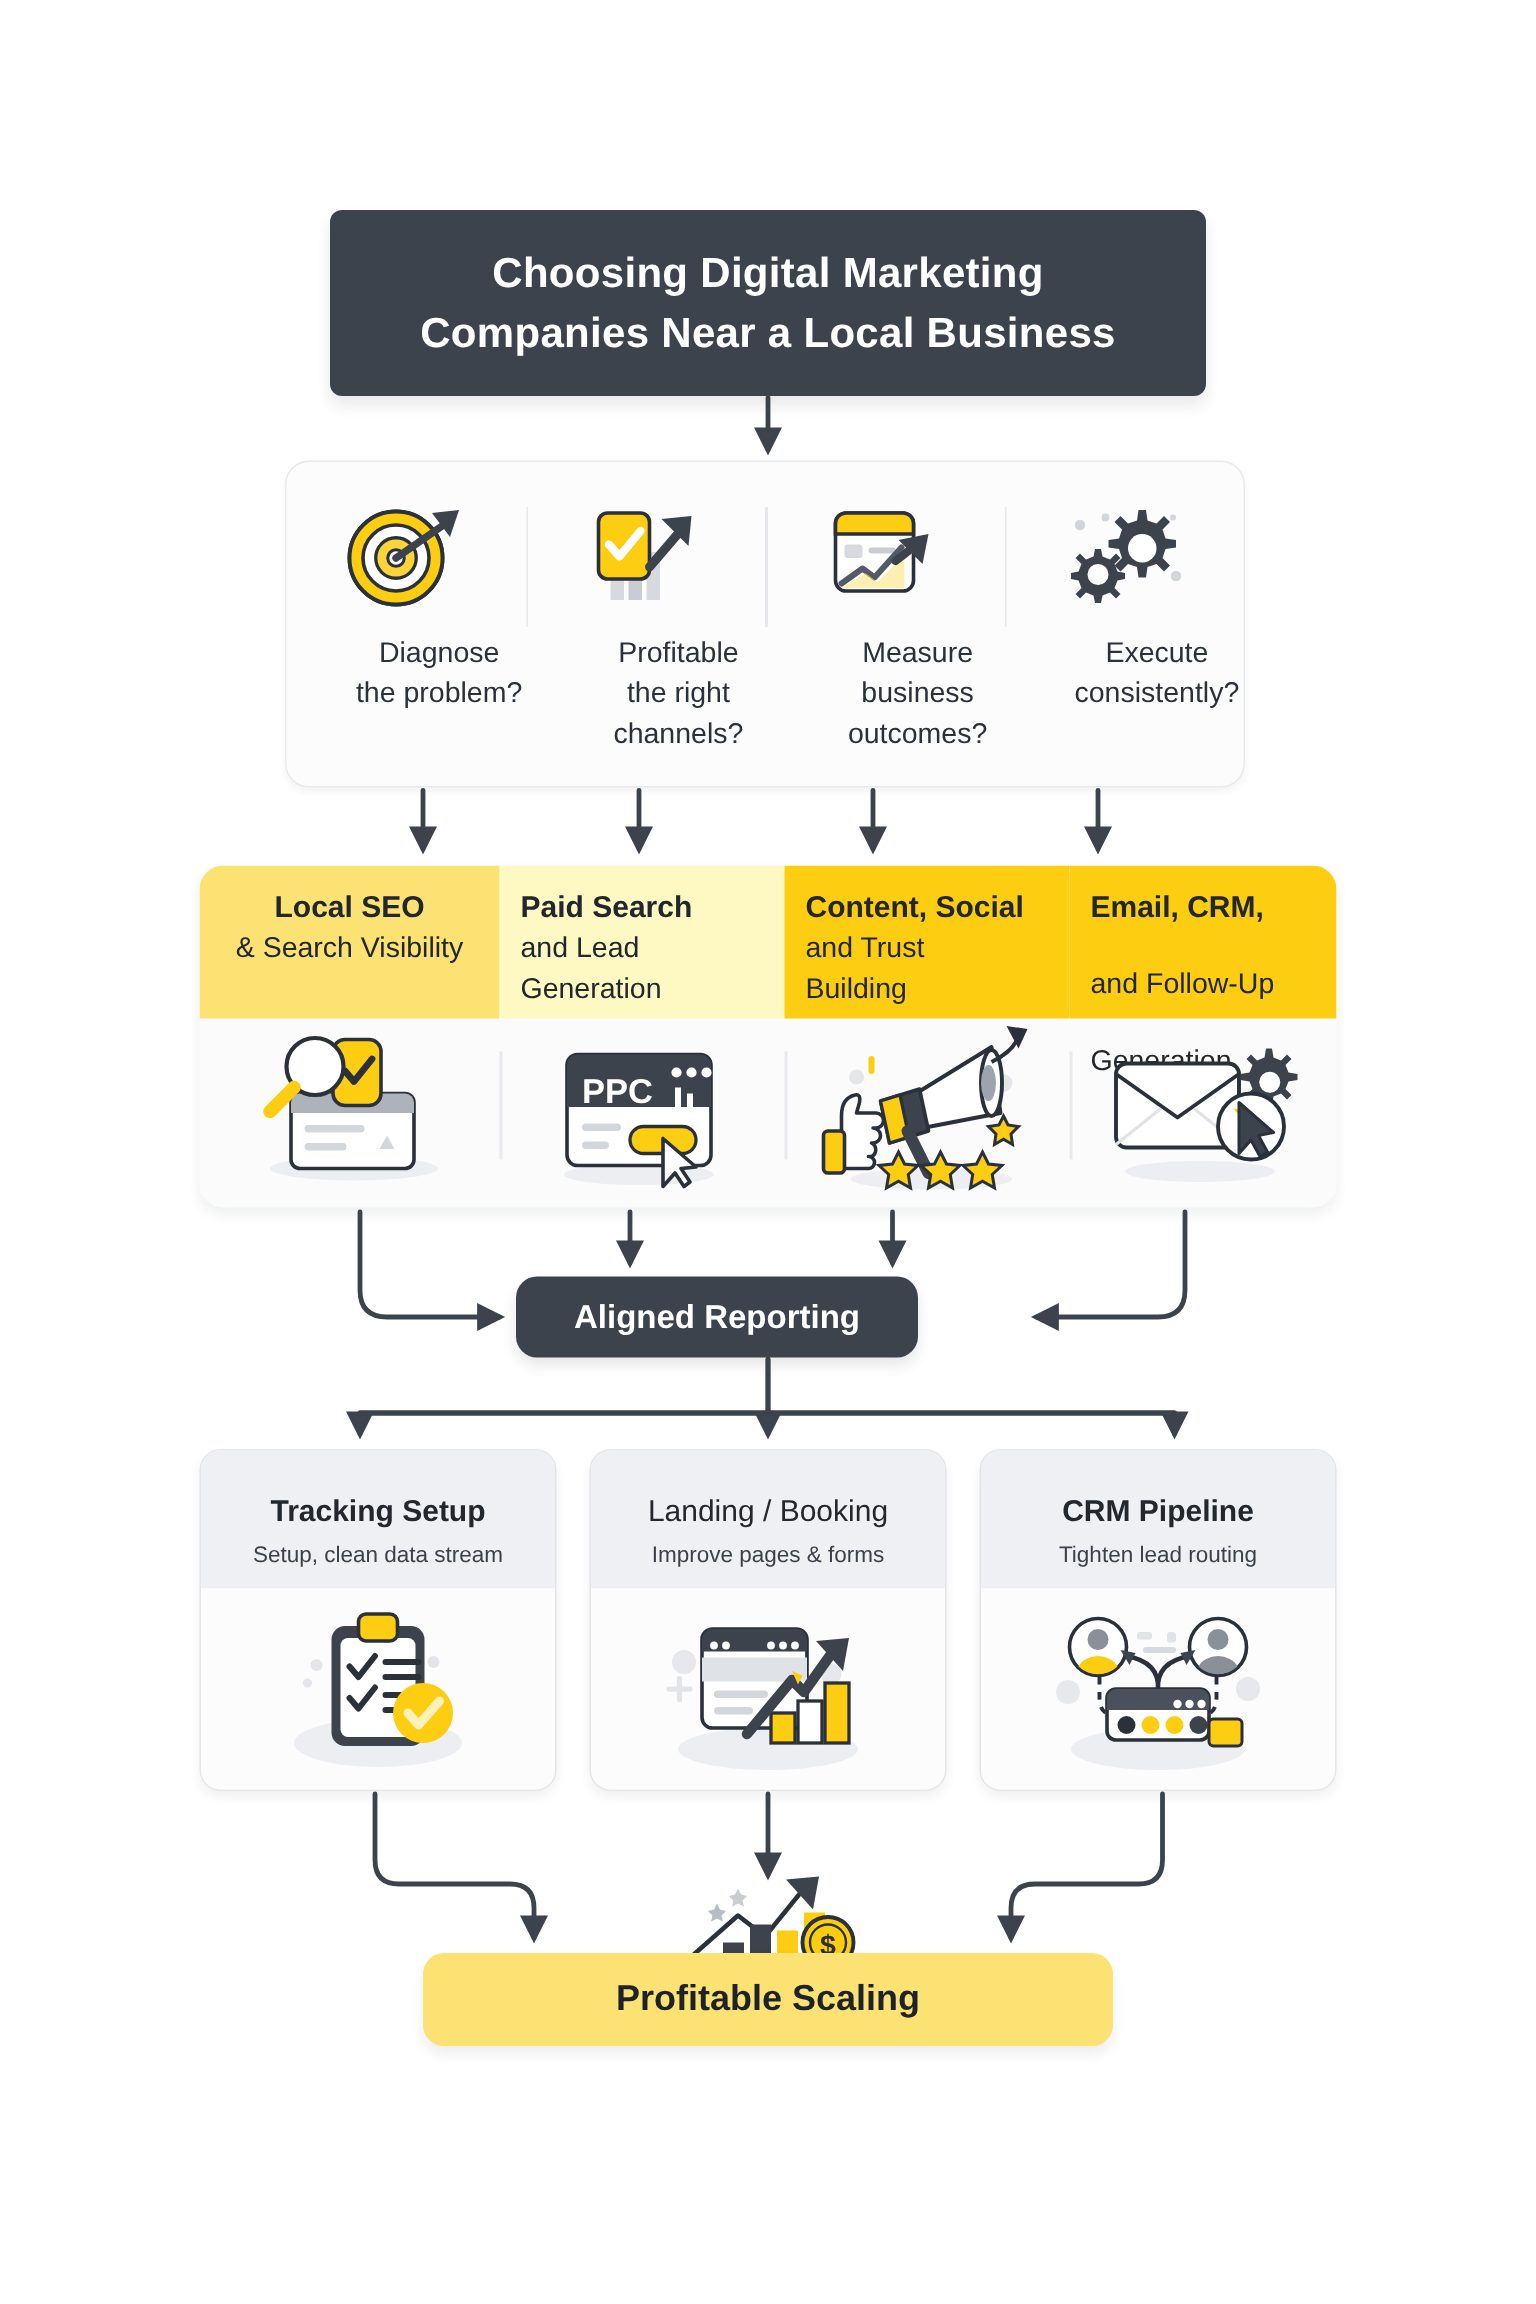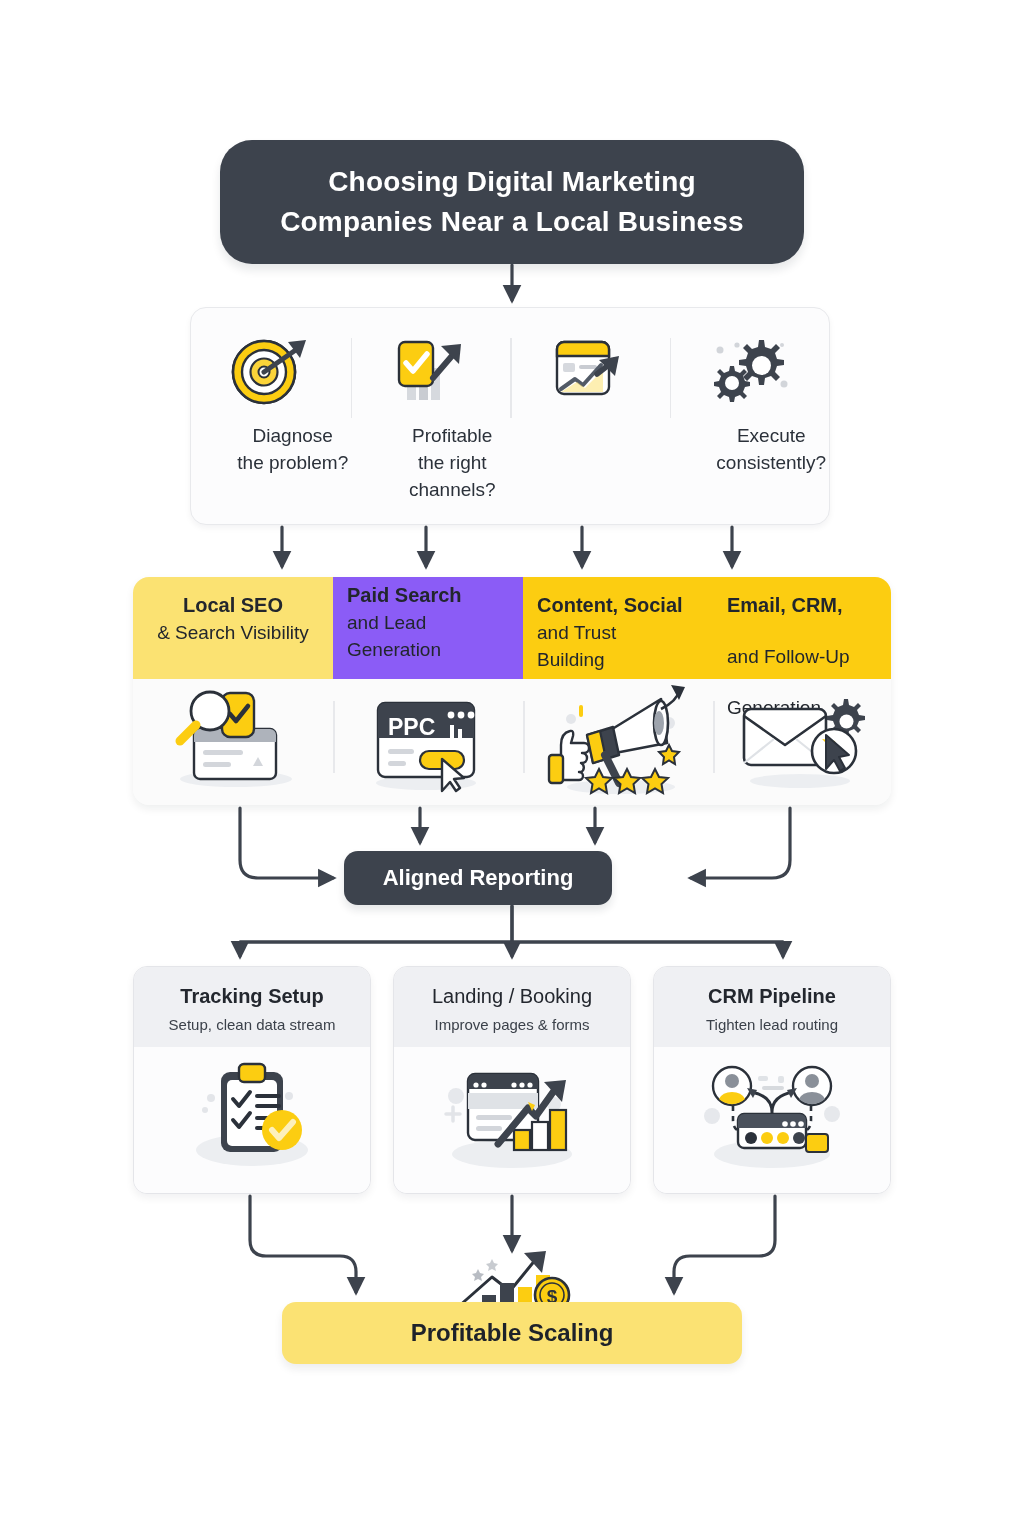--- a/index.html
+++ b/index.html
@@ -7,21 +7,21 @@
     width: 1024px; height: 1536px;
     background: #ffffff;
     font-family: "Liberation Sans", sans-serif;
     overflow: hidden;
   }
   .page { position: relative; width: 1024px; height: 1536px; background: #fff; }
 
   
   .title-box {
     position: absolute; left: 220px; top: 140px; width: 584px; height: 124px;
-    background: #3d434d; border-radius: 32px;
+    background: #3d434d; border-radius: 8px;
     display: flex; flex-direction: column; align-items: center; justify-content: center;
     box-shadow: 0 6px 10px rgba(20,25,35,.10);
   }
   .title-line { color: #ffffff; font-size: 28px; font-weight: bold; line-height: 40px; letter-spacing: .2px; }
 
   
   .q-panel {
     position: absolute; left: 190px; top: 307px; width: 640px; height: 218px;
     background: #fcfcfd; border: 1.5px solid #e8e9ec; border-radius: 16px;
     display: flex; align-items: flex-start; box-shadow: 0 3px 6px rgba(20,25,35,.05);
@@ -40,21 +40,21 @@
   
   .band {
     position: absolute; left: 133px; top: 577px; width: 758px; height: 228px;
     border-radius: 16px; overflow: hidden;
     box-shadow: 0 4px 9px rgba(20,25,35,.07); background: #fafafa;
   }
   .band-head { display: flex; height: 102px; }
   .band-head-cell { display: flex; flex-direction: column; align-items: flex-start;
                     justify-content: flex-start; padding: 15px 14px 16px 14px; }
   .bh-1 { width: 200px; background: #fbe272; align-items: center; }
-  .bh-2 { width: 190px; background: #8b5cf6; justify-content: flex-end; }
+  .bh-2 { width: 190px; background: #fef9c3; }
   .bh-3 { width: 190px; background: #fccd11; }
   .bh-4 { width: 178px; background: #fccd11; gap: 24px; }
   .bh-strong { font-size: 20px; font-weight: bold; color: #22262d; line-height: 27px; }
   .bh-sub { font-size: 19px; color: #22262d; line-height: 27px; }
   .band-body { display: flex; height: 126px; background: #fbfbfb; }
   .band-body-cell { display: flex; align-items: center; justify-content: center; position: relative; }
   .bb-1 { width: 200px; } .bb-2 { width: 190px; } .bb-3 { width: 190px; } .bb-4 { width: 178px; }
   .band-body-cell + .band-body-cell::before {
     content:""; position:absolute; left:0; top:22px; width:1.5px; height:72px; background:#e8e9ec;
   }
@@ -70,21 +70,21 @@
 
   
   .card {
     position: absolute; top: 966px; height: 228px;
     border: 1.5px solid #e4e5e9; border-radius: 14px; overflow: hidden;
     background: #fcfcfd; box-shadow: 0 4px 8px rgba(20,25,35,.06);
   }
   .card-1 { left: 133px; width: 238px; }
   .card-2 { left: 393px; width: 238px; }
   .card-3 { left: 653px; width: 238px; }
-  .card-head { background: #eff0f3; padding: 16px 10px 12px 10px; text-align: center; }
+  .card-head { background: #eff0f3; padding: 28px 10px 12px 10px; text-align: center; }
   .card-title { font-size: 20px; font-weight: bold; color: #23272e; line-height: 27px; }
   .card-2 .card-title { font-weight: normal; }
   .card-sub { font-size: 15px; color: #3b414a; margin-top: 5px; line-height: 20px; }
   .card-body { height: 146px; display: flex; align-items: center; justify-content: center; background: #fcfcfd; }
 
   
   .goal {
     position: absolute; left: 282px; top: 1302px; width: 460px; height: 62px;
     background: #fbe273; border-radius: 14px;
     display: flex; align-items: center; justify-content: center;
@@ -144,20 +144,23 @@
         <svg viewBox="0 0 90 76" width="90" height="76">
           <rect x="12" y="10" width="52" height="52" rx="7" fill="#fff" stroke="#2b313a" stroke-width="2.4"></rect>
           <path d="M12 17 a7 7 0 0 1 7 -7 h38 a7 7 0 0 1 7 7 v7 h-52 z" fill="#fccd11" stroke="#2b313a" stroke-width="2.4"></path>
           <rect x="18" y="31" width="12" height="9" rx="2" fill="#d6d9de"></rect>
           <rect x="34" y="33" width="18" height="4" rx="2" fill="#c9ccd2"></rect>
           <path d="M16 57 L30 47 L38 53 L56 33" stroke="#525a66" stroke-width="4" fill="none" stroke-linecap="round" stroke-linejoin="round"></path>
           <path d="M16 60 L32 50 L40 56 L58 38 L58 60 Z" fill="#fbe272" opacity=".55"></path>
           <path d="M54 28 L74 24 L70 44 Z" fill="#3d434d"></path>
           <path d="M52 42 L70 28" stroke="#3d434d" stroke-width="5.5" fill="none" stroke-linecap="round"></path>
         </svg>
+      </div>
+      <div class="q-label">
+        <span>Measure</span><br><span>business</span><br><span>outcomes?</span>
       </div>
     </div>
 
     <div class="q-cell">
       <div class="q-icon">
         <svg viewBox="0 0 90 76" width="90" height="76">
           <g fill="#3d434d">
             <path d="M55 8 l5 0 1 7 6 2 5-5 4 4 -5 5 2 6 7 1 0 5 -7 1 -2 6 5 5 -4 4 -5-5 -6 2 -1 7 -5 0 -1-7 -6-2 -5 5 -4-4 5-5 -2-6 -7-1 0-5 7-1 2-6 -5-5 4-4 5 5 6-2 z"></path>
             <circle cx="57.5" cy="33.5" r="9.5" fill="#fff"></circle>
             <path d="M26 34 l4 0 1 5 5 2 4-4 3 3 -4 4 2 5 5 1 0 4 -5 1 -2 5 4 4 -3 3 -4-4 -5 2 -1 5 -4 0 -1-5 -5-2 -4 4 -3-3 4-4 -2-5 -5-1 0-4 5-1 2-5 -4-4 3-3 4 4 5-2 z"></path>

